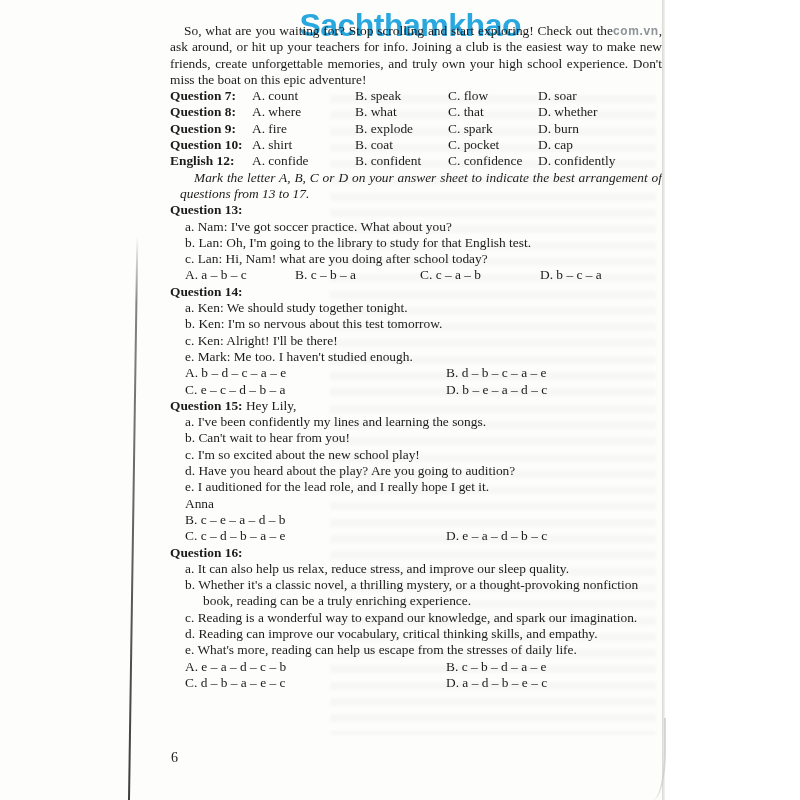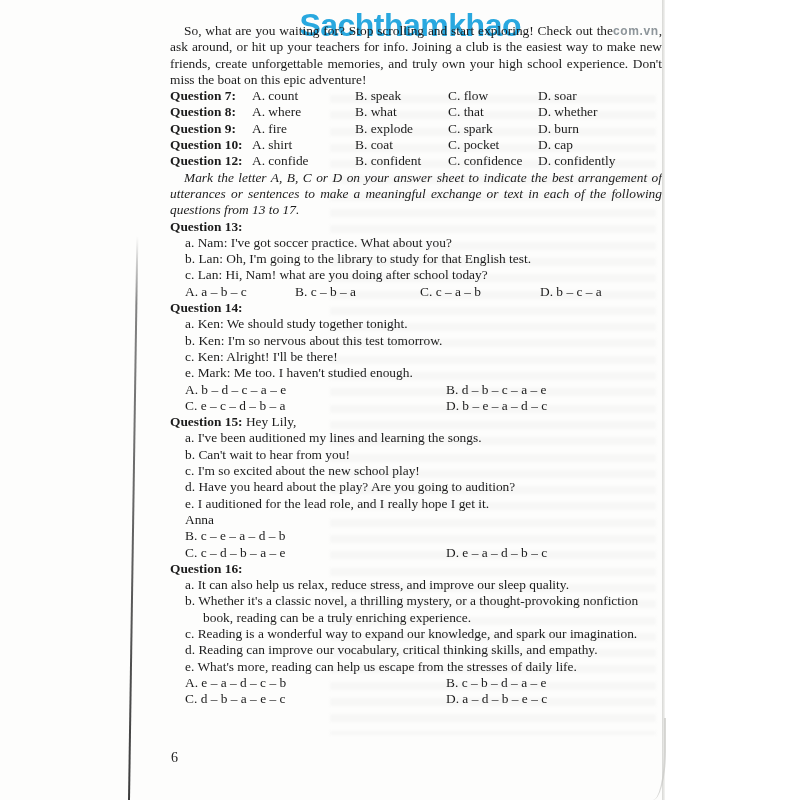--- a/index.html
+++ b/index.html
@@ -49,21 +49,21 @@
   .jline{text-align:justify;text-align-last:justify;}
   .jline.last{text-align-last:left;}
   .findent{text-indent:14px;}
   .wm-inline{
     font-family:"Liberation Sans", sans-serif;
     font-weight:bold;font-size:12px;letter-spacing:.6px;
     color:#8d959a;
   }
   .mcq-row{display:grid;grid-template-columns:82px 103px 93px 90px auto;}
   .q-label{font-weight:bold;}
-  .instr{font-style:italic;}
+  .instr{font-style:italic;margin-left:10px;}
   .q-item{padding-left:15px;}
   .q-item.hang{padding-left:33px;text-indent:-18px;}
   .opt-row3{display:grid;grid-template-columns:110px 125px 120px auto;padding-left:15px;}
   .opt-row2{display:grid;grid-template-columns:235px auto;padding-left:15px;gap:26px;}
   .page-num{position:absolute;left:171px;top:750px;font-size:14px;}
 </style>
 </head>
 <body>
 
 <div class="page-area">
@@ -104,31 +104,30 @@
         <span>D. burn</span>
       </div>
       <div class="mcq-row">
         <span class="q-label">Question 10:</span>
         <span>A. shirt</span>
         <span>B. coat</span>
         <span>C. pocket</span>
         <span>D. cap</span>
       </div>
       <div class="mcq-row">
-        <span class="q-label">Question 12:</span>
+        <span class="q-label">English 12:</span>
         <span>A. confide</span>
         <span>B. confident</span>
         <span>C. confidence</span>
         <span>D. confidently</span>
       </div>
     </div>
 
     <div class="instr">
       <div class="jline findent">Mark the letter A, B, C or D on your answer sheet to indicate the best arrangement of</div>
-      <div class="jline">utterances or sentences to make a meaningful exchange or text in each of the following</div>
       <div class="jline last">questions from 13 to 17.</div>
     </div>
 
     <div>
       <div class="q-label">Question 13:</div>
       <div class="q-item">a. Nam: I've got soccer practice. What about you?</div>
       <div class="q-item">b. Lan: Oh, I'm going to the library to study for that English test.</div>
       <div class="q-item">c. Lan: Hi, Nam! what are you doing after school today?</div>
       <div class="opt-row3">
         <span>A. a – b – c</span>
@@ -149,21 +148,21 @@
         <span>B. d – b – c – a – e</span>
       </div>
       <div class="opt-row2">
         <span>C. e – c – d – b – a</span>
         <span>D. b – e – a – d – c</span>
       </div>
     </div>
 
     <div>
       <div><span class="q-label">Question 15:</span> <span>Hey Lily,</span></div>
-      <div class="q-item">a. I've been auditioned my lines and learning the songs.</div>
+      <div class="q-item">a. I've been confidently my lines and learning the songs.</div>
       <div class="q-item">b. Can't wait to hear from you!</div>
       <div class="q-item">c. I'm so excited about the new school play!</div>
       <div class="q-item">d. Have you heard about the play? Are you going to audition?</div>
       <div class="q-item">e. I auditioned for the lead role, and I really hope I get it.</div>
       <div class="q-item">Anna</div>
       <div class="opt-row2">
         <span>B. c – e – a – d – b</span>
       </div>
       <div class="opt-row2">
         <span>C. c – d – b – a – e</span>

